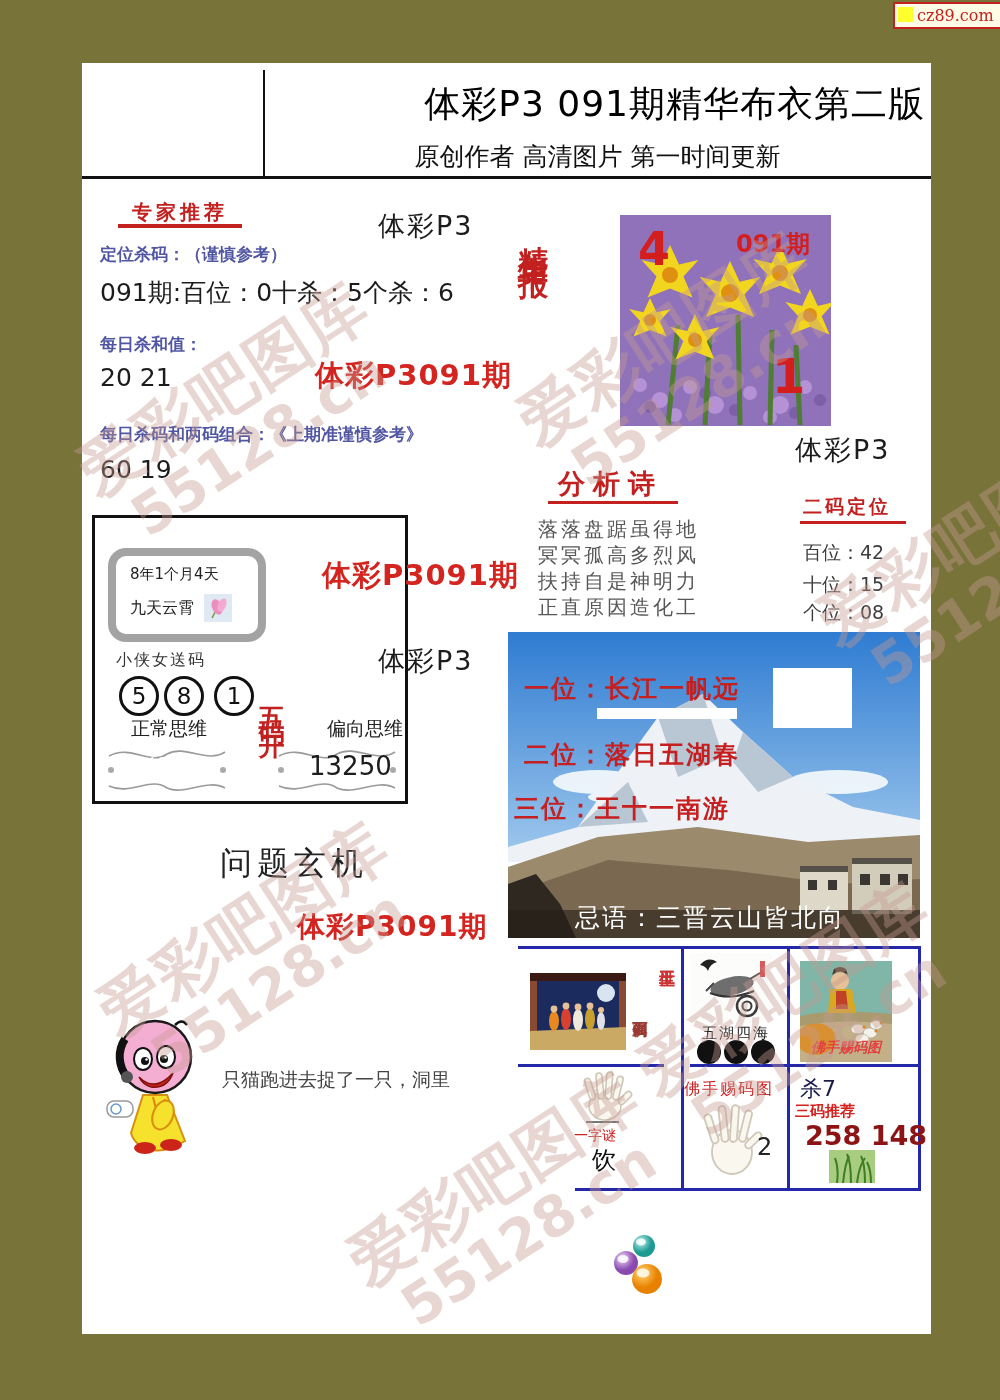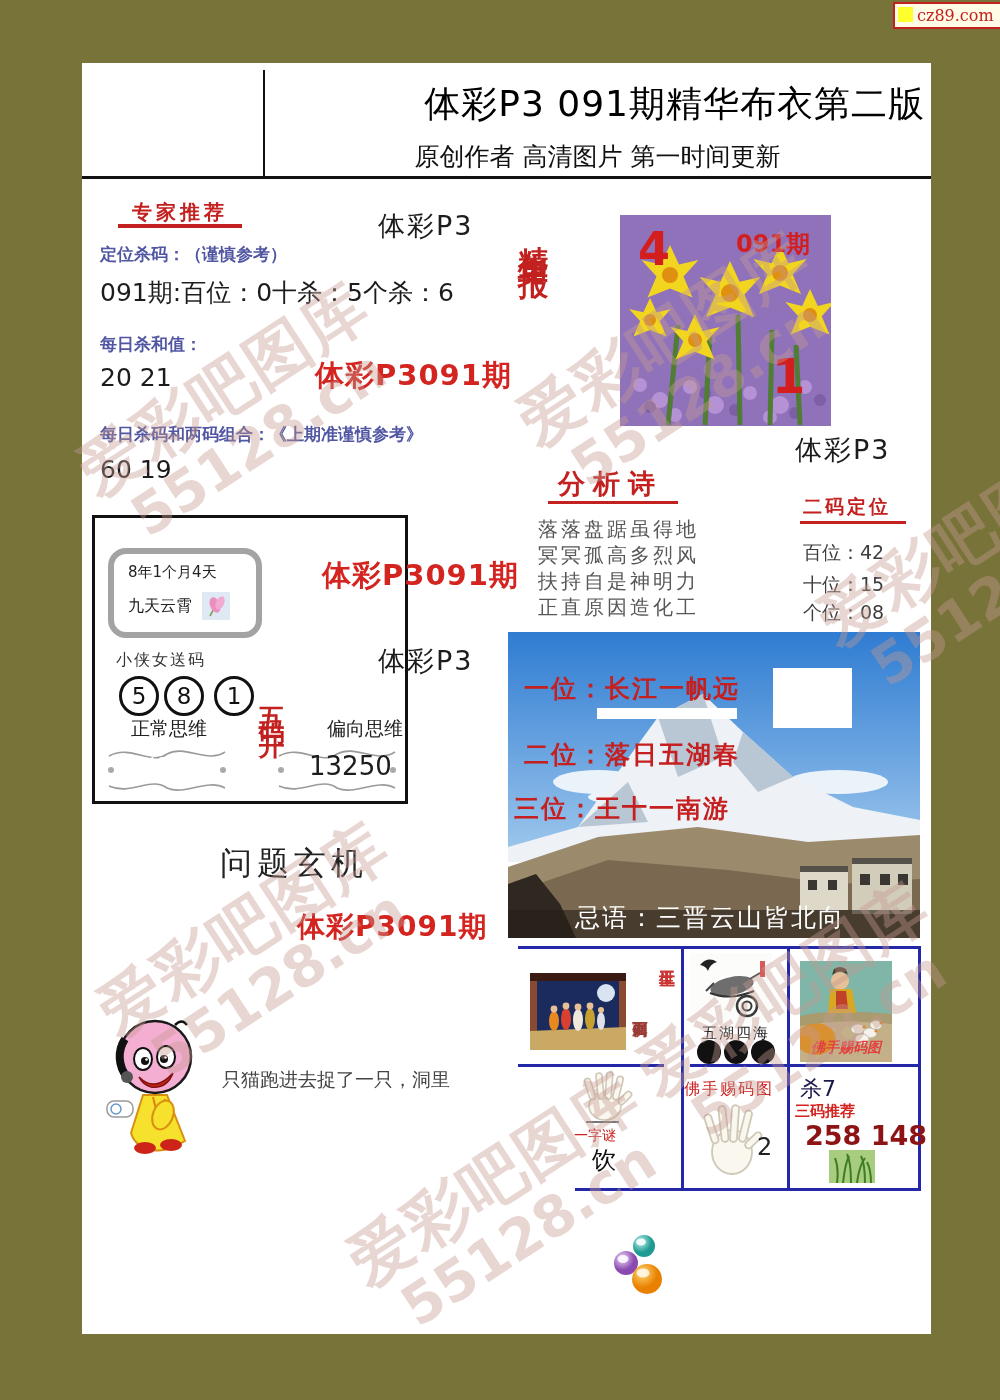--- a/index.html
+++ b/index.html
@@ -42,21 +42,21 @@
 
 <div class="abs blue-label" style="left:100px;top:243px;">定位杀码：（谨慎参考）</div>
 <div class="abs big-black" style="left:100px;top:276px;">091期:百位：0十杀：5个杀：6</div>
 <div class="abs blue-label" style="left:100px;top:333px;">每日杀和值：</div>
 <div class="abs big-black" style="left:100px;top:363px;">20 21</div>
 <div class="abs brand-red" style="left:315px;top:356px;">体彩P3091期</div>
 <div class="abs blue-label" style="left:100px;top:423px;">每日杀码和两码组合：《上期准谨慎参考》</div>
 <div class="abs big-black" style="left:100px;top:455px;">60 19</div>
 
 <div class="abs" style="left:92px;top:515px;width:310px;height:283px;border:3px solid #111;">
-  <div class="abs" style="left:13px;top:30px;width:142px;height:78px;border:6px solid #a3a3a3;border-radius:18px;">
+  <div class="abs" style="left:13px;top:30px;width:142px;height:78px;border:8px solid #a3a3a3;border-radius:18px;">
     <div class="abs" style="left:14px;top:9px;font-size:15px;color:#222;">8年1个月4天</div>
     <div class="abs" style="left:14px;top:42px;font-size:16px;color:#222;">九天云霄</div>
     <svg class="abs" style="left:88px;top:38px;" width="28" height="28" viewBox="0 0 28 28">
       <rect width="28" height="28" fill="#dfe9f3"></rect>
       <path d="M8,24 Q13,16 15,8" stroke="#7a9a50" stroke-width="1.5" fill="none"></path>
       <ellipse cx="13" cy="13" rx="5" ry="8" fill="#ec8fc0" transform="rotate(-22 13 13)"></ellipse>
       <ellipse cx="18" cy="11" rx="4" ry="7" fill="#f2a9d2" transform="rotate(24 18 11)"></ellipse>
     </svg>
   </div>
   <div class="abs" style="left:21px;top:132px;font-size:16px;color:#333;letter-spacing:2px;">小侠女送码</div>

